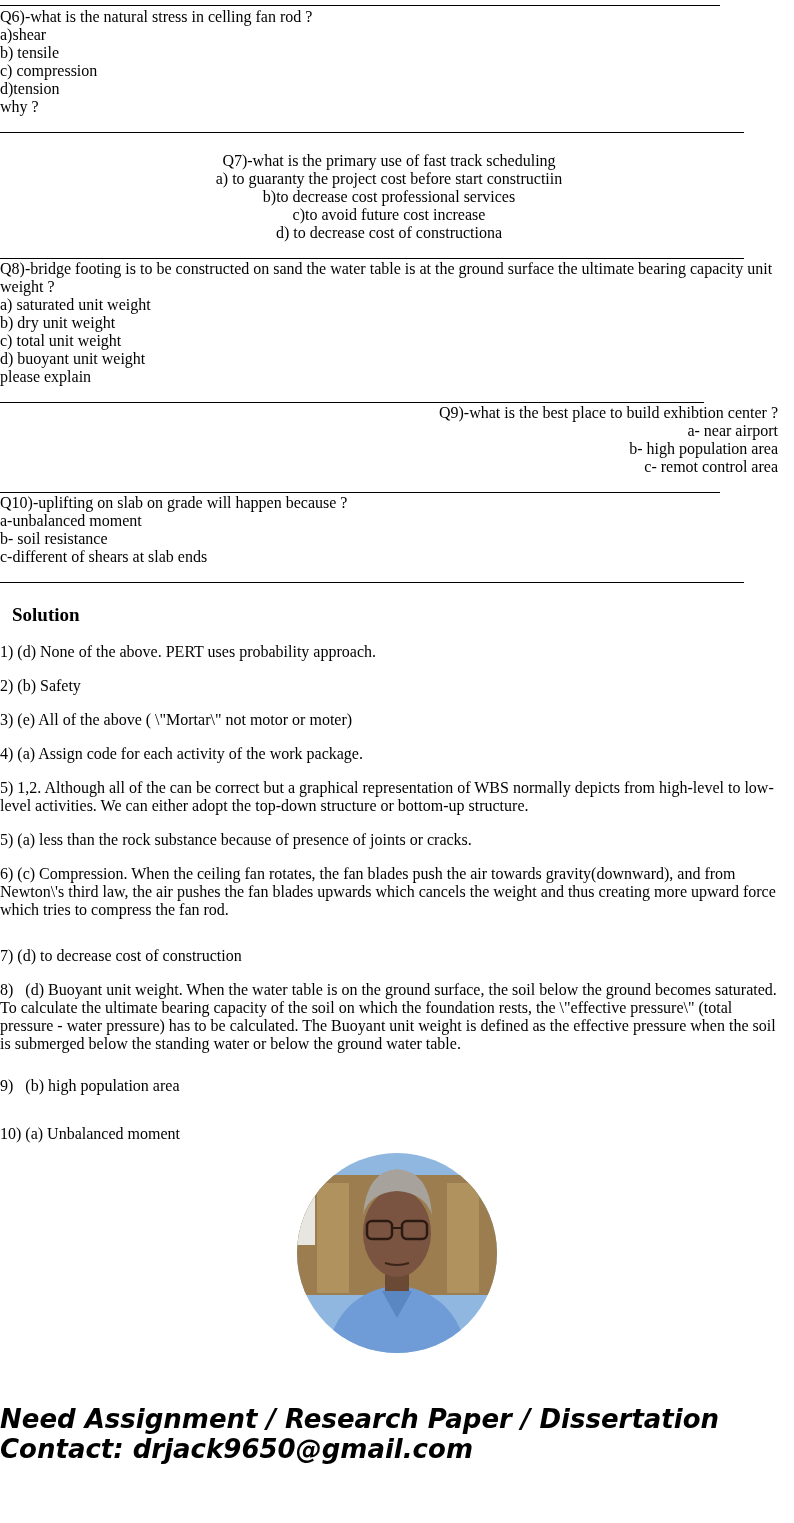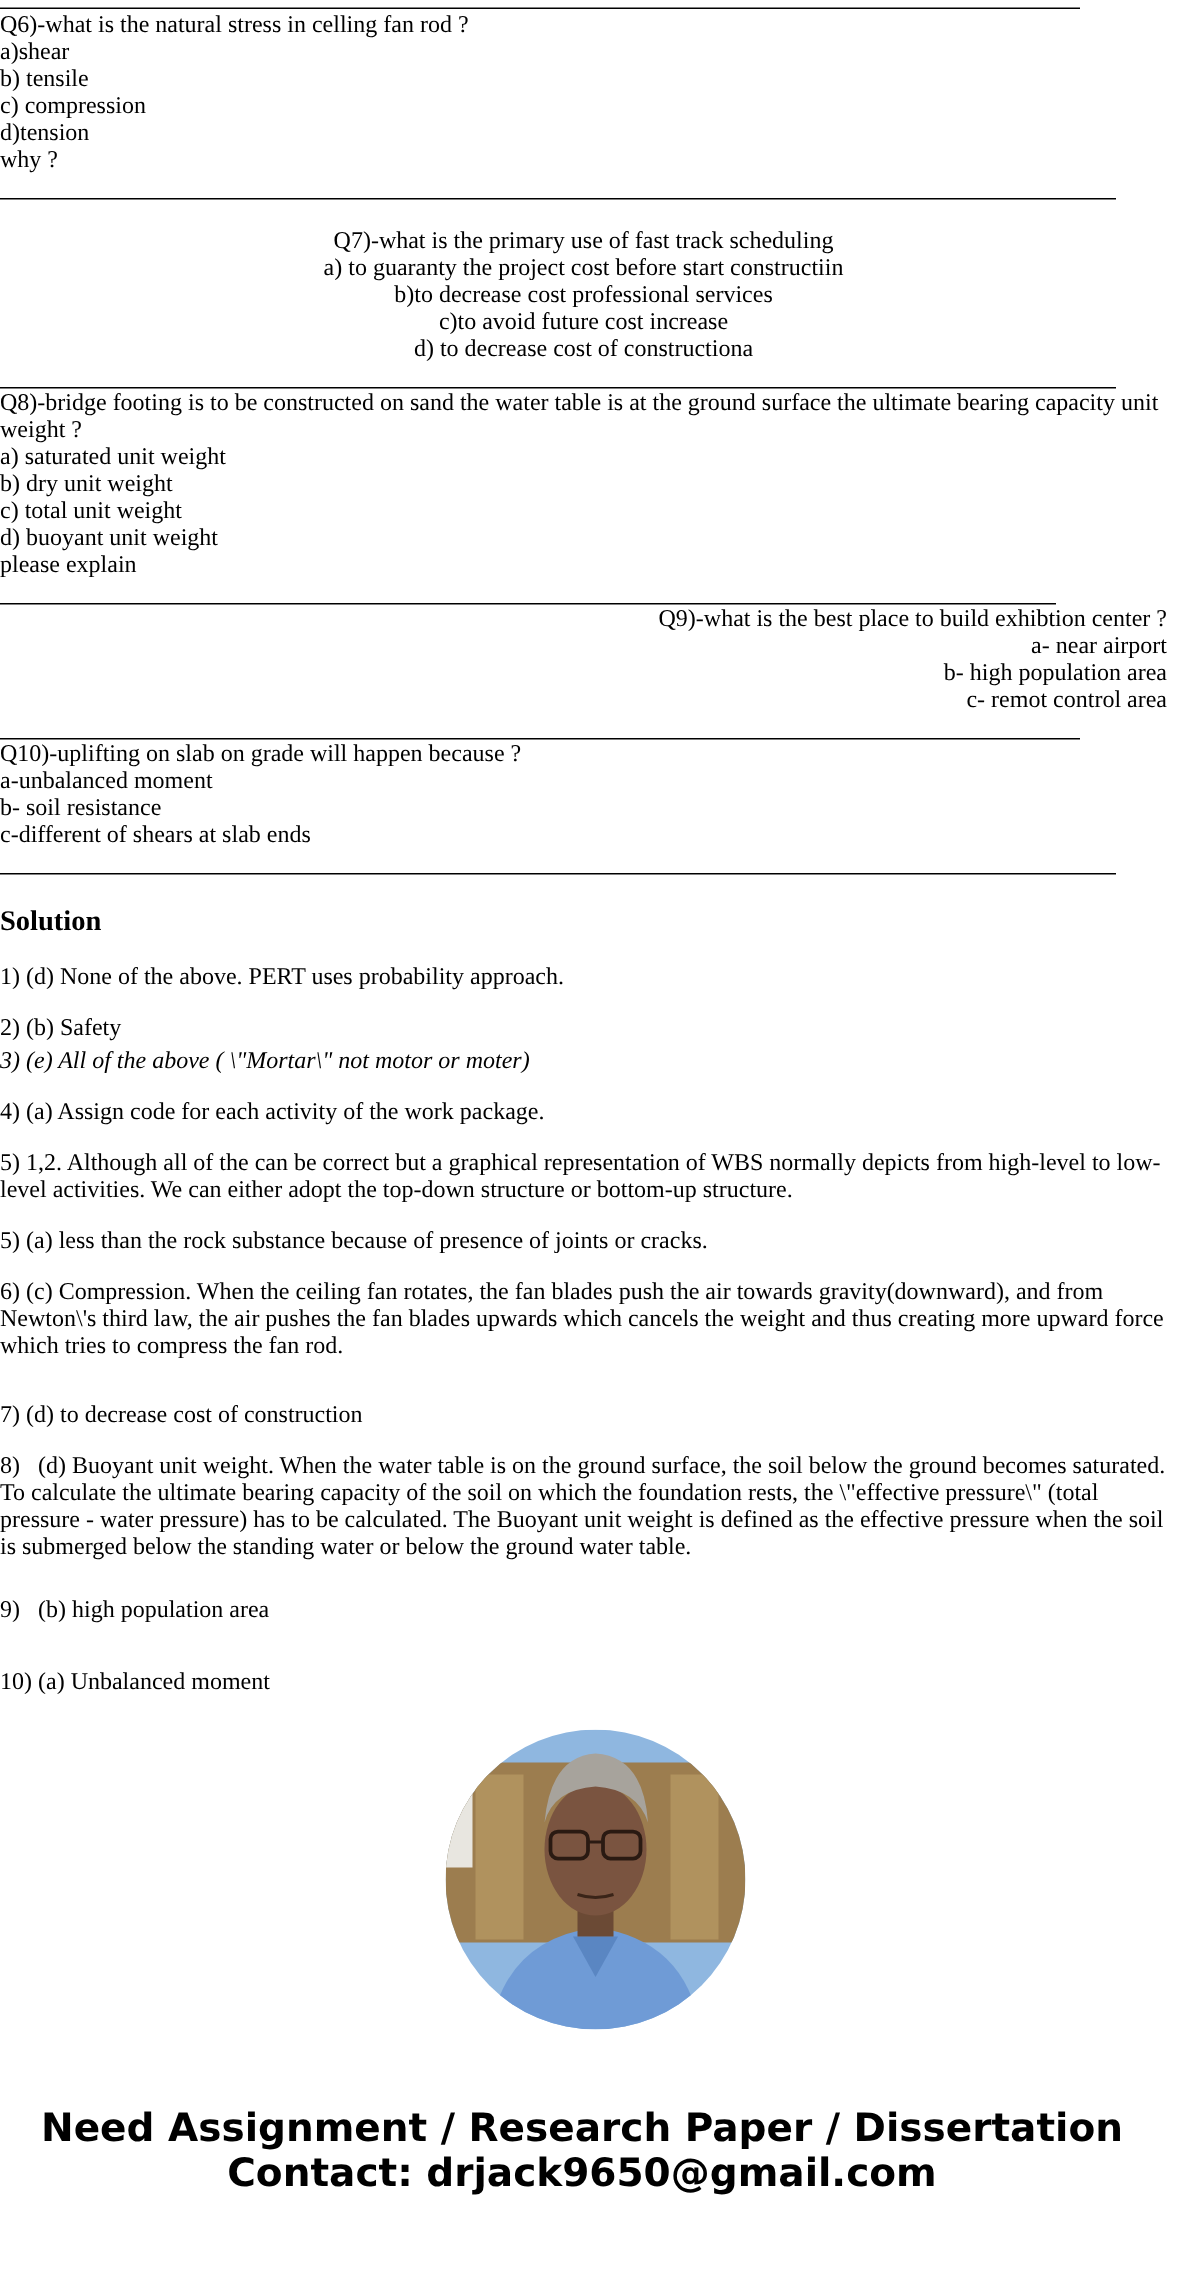--- a/index.html
+++ b/index.html
@@ -11,31 +11,31 @@
       font-family: "Liberation Serif", "DejaVu Serif", serif;
       font-size: 16px;
       line-height: 18px;
       color: #000;
     }
     .content { position: absolute; left: 0; top: 0; width: 778px; }
     hr.rule { border: none; border-top: 1px solid #000; margin: 0; height: 0; }
     .line { white-space: nowrap; }
     .wrap { white-space: normal; }
     h3.sol {
-      font-size: 19px; font-weight: bold; margin: 0; line-height: 22px;
+      font-size: 19px; font-weight: bold; margin: 12px; line-height: 22px;
     }
     p.ans { margin: 0; line-height: 18px; }
     .avatar {
       position: absolute; left: 297px; top: 1153px; width: 200px; height: 200px;
       border-radius: 50%; overflow: hidden;
     }
     .promo {
-      position: absolute; left: 0; width: 776px; text-align: center;
+      position: absolute; left: 0; width: 776px; 
       font-family: "DejaVu Sans", sans-serif; font-weight: bold; font-size: 26px;
-      line-height: 30px; top: 1404px; color: #000;
+      line-height: 30px; top: 1404px; color: #000; font-style: italic;
     }
   </style>
 </head>
 <body>
 
 <div class="content">
   <hr class="rule" style="width:720px; margin-top:5px;">
 
   <div style="margin-top:2px;">
     <div class="line">Q6)-what is the natural stress in celling fan rod ?</div>
@@ -85,21 +85,21 @@
     <div class="line">c-different of shears at slab ends</div>
   </div>
 
   <hr class="rule" style="width:744px; margin-top:16px;">
 
   <h3 class="sol" style="margin-top:21px;">Solution</h3>
 
   <div>
     <p class="ans" style="margin-top:17px;">1) (d) None of the above. PERT uses probability approach.</p>
     <p class="ans" style="margin-top:16px;">2) (b) Safety</p>
-    <p class="ans" style="margin-top:4px;font-style:italic;">3) (e) All of the above ( \"Mortar\" not motor or moter)</p>
+    <p class="ans" style="margin-top:16px;">3) (e) All of the above ( \"Mortar\" not motor or moter)</p>
     <p class="ans" style="margin-top:16px;">4) (a) Assign code for each activity of the work package.</p>
     <p class="ans" style="margin-top:16px;">5) 1,2. Although all of the can be correct but a graphical representation of WBS normally depicts from high-level to low-level activities. We can either adopt the top-down structure or bottom-up structure.</p>
     <p class="ans" style="margin-top:16px;">5) (a) less than the rock substance because of presence of joints or cracks.</p>
     <p class="ans" style="margin-top:16px;">6) (c) Compression. When the ceiling fan rotates, the fan blades push the air towards gravity(downward), and from Newton\'s third law, the air pushes the fan blades upwards which cancels the weight and thus creating more upward force which tries to compress the fan rod.</p>
     <p class="ans" style="margin-top:28px;">7) (d) to decrease cost of construction</p>
     <p class="ans" style="margin-top:16px; white-space:pre-wrap;">8)   (d) Buoyant unit weight. When the water table is on the ground surface, the soil below the ground becomes saturated. To calculate the ultimate bearing capacity of the soil on which the foundation rests, the \"effective pressure\" (total pressure - water pressure) has to be calculated. The Buoyant unit weight is defined as the effective pressure when the soil is submerged below the standing water or below the ground water table.</p>
     <p class="ans" style="margin-top:24px; white-space:pre-wrap;">9)   (b) high population area</p>
     <p class="ans" style="margin-top:30px;">10) (a) Unbalanced moment</p>
   </div>
 </div>

